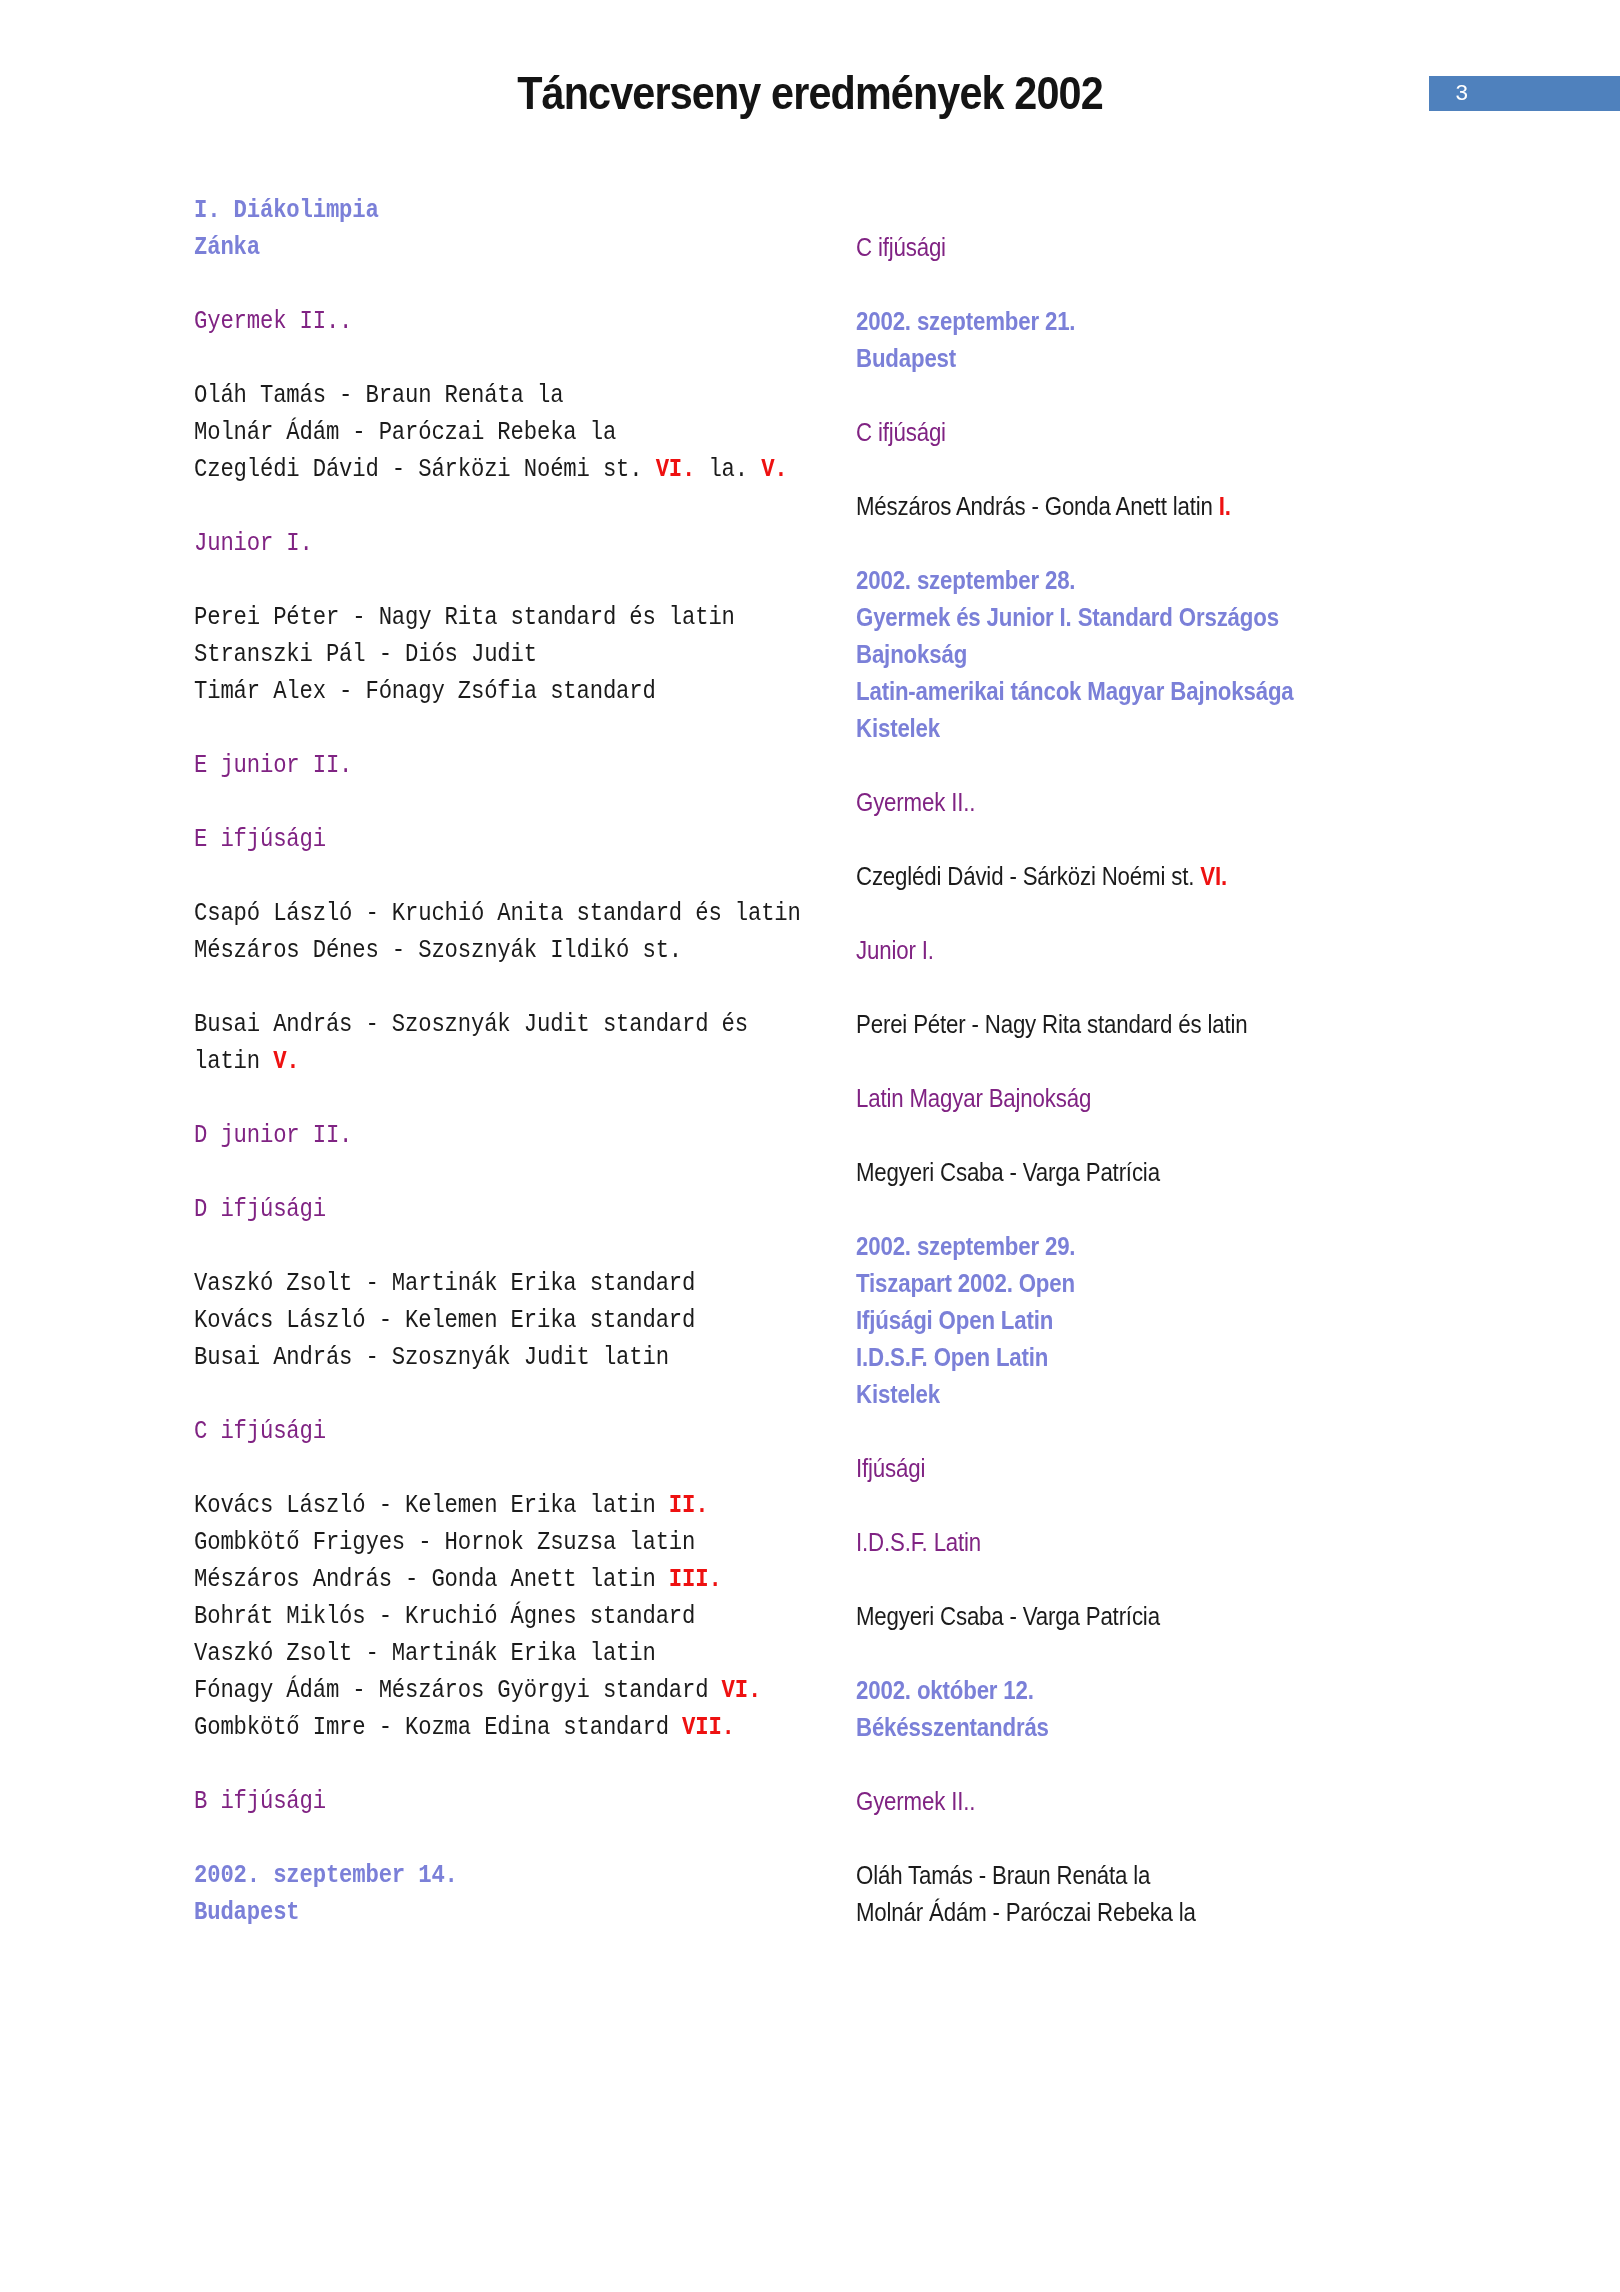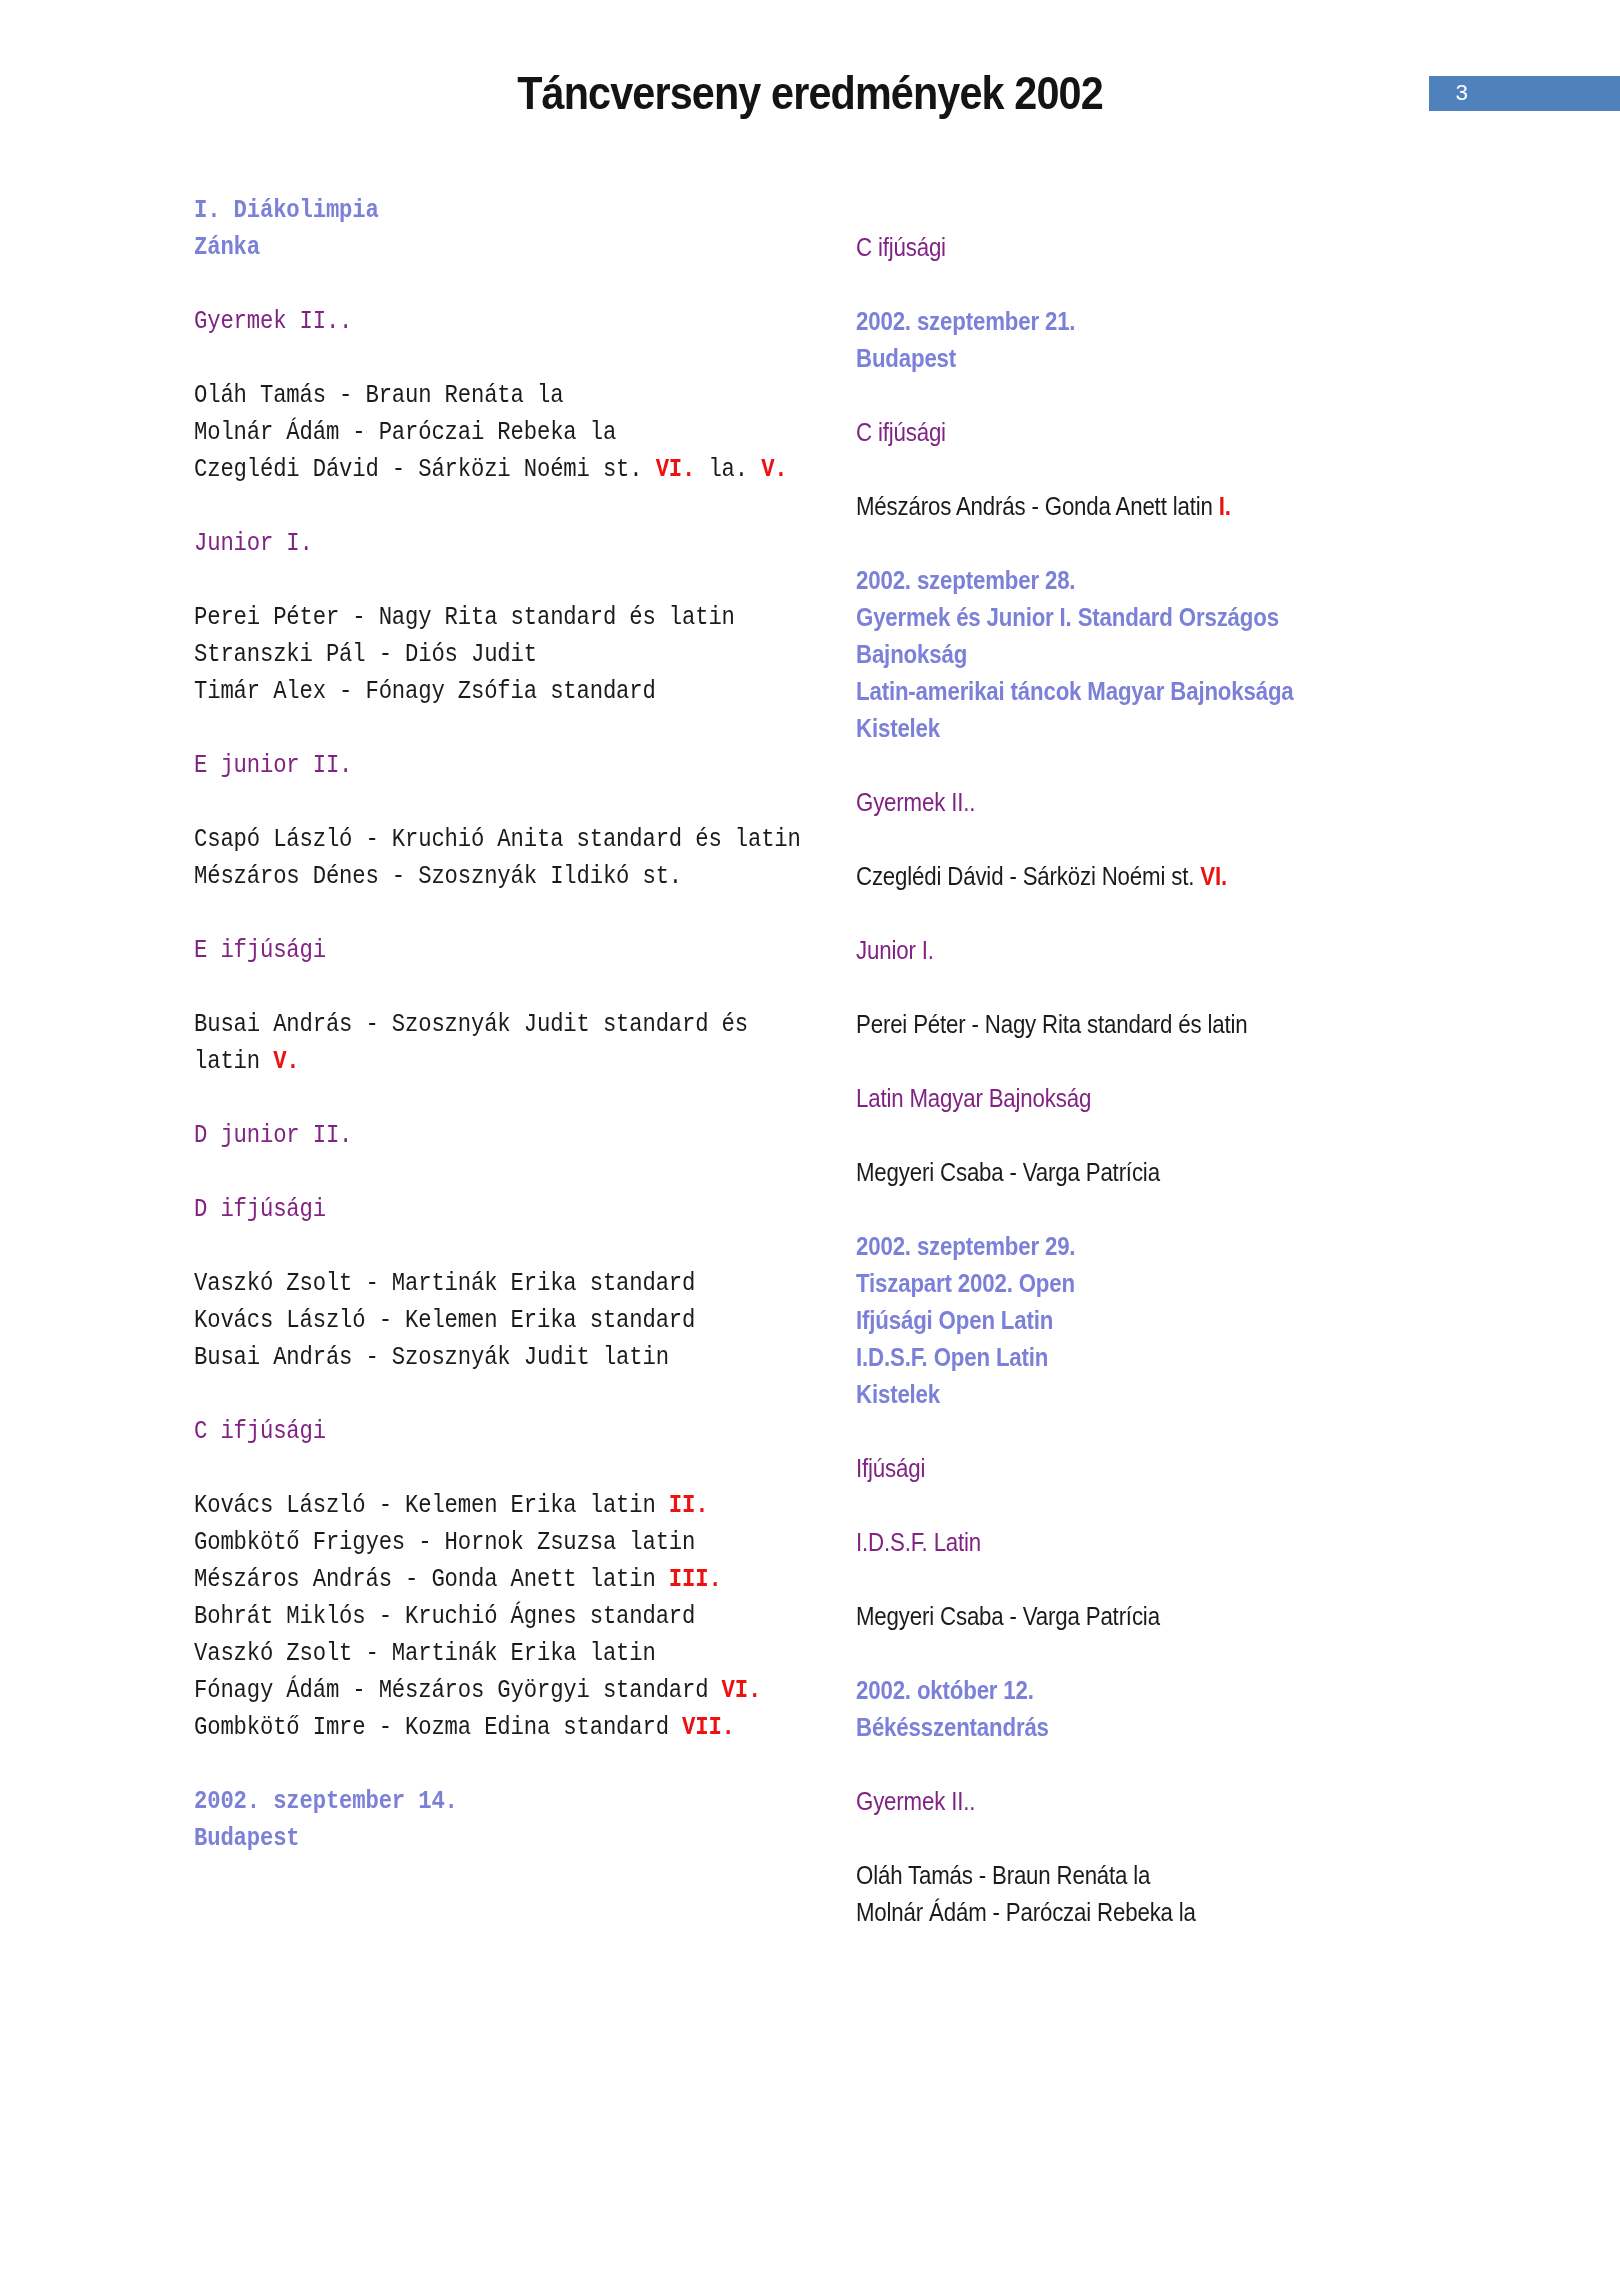--- a/index.html
+++ b/index.html
@@ -90,26 +90,26 @@
         <div class="line"><span>Junior I.</span></div>
       </div>
       <div class="block body">
         <div class="line"><span>Perei Péter - Nagy Rita standard és latin</span></div>
         <div class="line"><span>Stranszki Pál - Diós Judit</span></div>
         <div class="line"><span>Timár Alex - Fónagy Zsófia standard</span></div>
       </div>
       <div class="block category">
         <div class="line"><span>E junior II.</span></div>
       </div>
+      <div class="block category">
+        <div class="line"><span>E ifjúsági</span></div>
+      </div>
       <div class="block body">
         <div class="line"><span>Csapó László - Kruchió Anita standard és latin</span></div>
         <div class="line"><span>Mészáros Dénes - Szosznyák Ildikó st.</span></div>
-      </div>
-      <div class="block category">
-        <div class="line"><span>E ifjúsági</span></div>
       </div>
       <div class="block body">
         <div class="line"><span>Busai András - Szosznyák Judit standard és</span></div>
         <div class="line"><span>latin </span><span class="res">V.</span></div>
       </div>
       <div class="block category">
         <div class="line"><span>D junior II.</span></div>
       </div>
       <div class="block category">
         <div class="line"><span>D ifjúsági</span></div>
@@ -124,20 +124,23 @@
       </div>
       <div class="block body">
         <div class="line"><span>Kovács László - Kelemen Erika latin </span><span class="res">II.</span></div>
         <div class="line"><span>Gombkötő Frigyes - Hornok Zsuzsa latin</span></div>
         <div class="line"><span>Mészáros András - Gonda Anett latin </span><span class="res">III.</span></div>
         <div class="line"><span>Bohrát Miklós - Kruchió Ágnes standard</span></div>
         <div class="line"><span>Vaszkó Zsolt - Martinák Erika latin</span></div>
         <div class="line"><span>Fónagy Ádám - Mészáros Györgyi standard </span><span class="res">VI.</span></div>
         <div class="line"><span>Gombkötő Imre - Kozma Edina standard </span><span class="res">VII.</span></div>
       </div>
+      <div class="block category">
+        <div class="line"><span>B ifjúsági</span></div>
+      </div>
       <div class="block date">
         <div class="line"><span>2002. szeptember 14.</span></div>
         <div class="line"><span>Budapest</span></div>
       </div>
     </div>
   <div class="col col-right" id="col-right">
       <div class="block category">
         <div class="line"><span>C ifjúsági</span></div>
       </div>
       <div class="block date">

